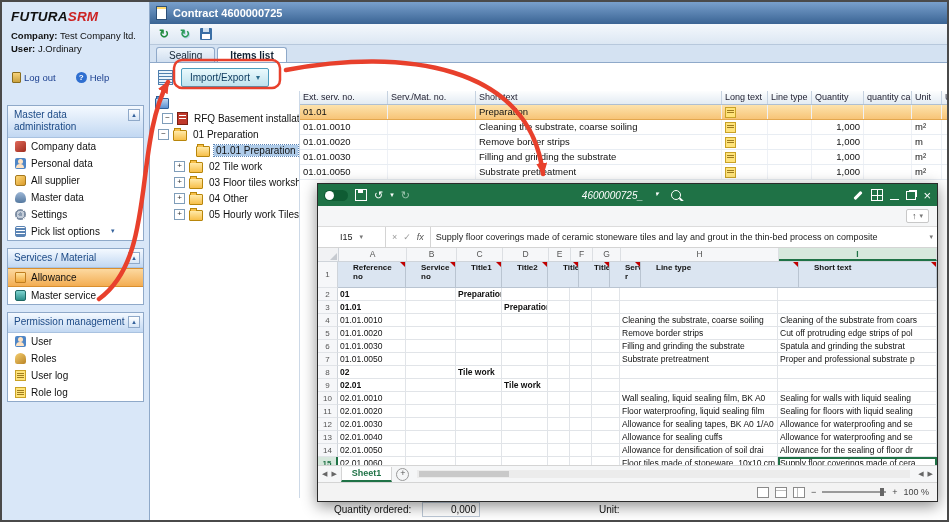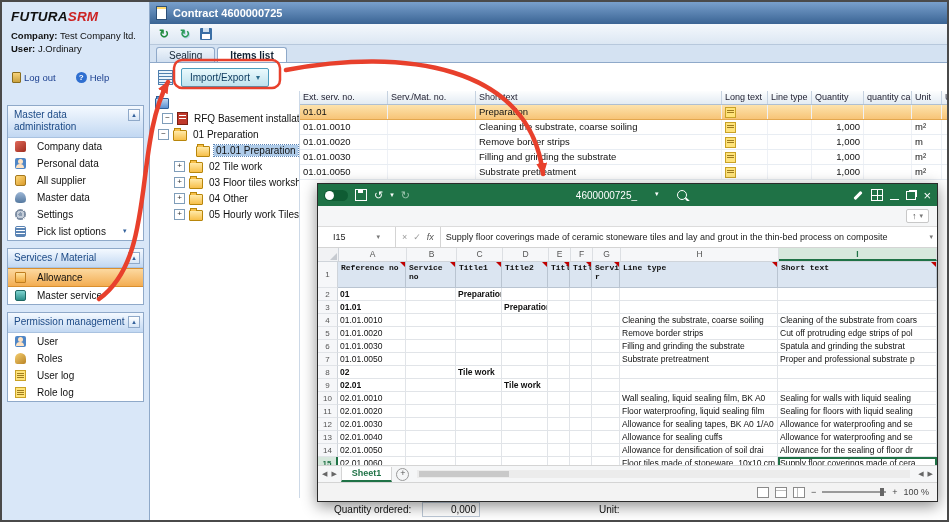--- a/index.html
+++ b/index.html
@@ -11,21 +11,21 @@
   .logo{padding:7px 9px 2px;font-style:italic;font-weight:bold;font-size:13.5px;letter-spacing:.2px;}
   .logo .accent{color:#cc2222;}
   .meta{padding:3px 9px 0;font-size:9.5px;line-height:1.4;}
   .linksrow{display:flex;gap:20px;padding:16px 10px 4px;font-size:9.5px;color:#1b3f8f;align-items:center;text-align:center;}
   .linkitem{display:flex;align-items:center;gap:3px;cursor:pointer;}
   .panels{margin-top:18px;}
   .panel{margin:7px 5px 0;border:1px solid #8fa9c9;background:#fff;}
   .phead{position:relative;background:linear-gradient(#f4f9ff,#c2d8f2);border-bottom:1px solid #a9c2e0;color:#1c4a86;font-size:10px;padding:3px 18px 3px 6px;line-height:1.25;}
   .pbtn{position:absolute;right:3px;top:3px;width:12px;height:12px;border:1px solid #8fa9c9;background:linear-gradient(#ffffff,#d8e6f6);box-sizing:border-box;}
   .pbtn::before{content:"▴";display:block;font-size:7px;line-height:10px;text-align:center;color:#35629c;}
-  .pitem{display:flex;align-items:center;gap:11px;padding:0 4px 0 7px;font-size:10px;height:17px;cursor:pointer;white-space:nowrap;overflow:hidden;}
+  .pitem{display:flex;align-items:center;gap:5px;padding:0 4px 0 7px;font-size:10px;height:17px;cursor:pointer;white-space:nowrap;overflow:hidden;}
   .pitem.sel{background:linear-gradient(#fcd9a0,#f3ad52);border-top:1px solid #d98f2e;border-bottom:1px solid #d98f2e;}
   .caret-s{margin-left:6px;font-size:7px;color:#35629c;}
   
   .ico{width:11px;height:11px;border-radius:2px;flex:none;display:inline-block;box-sizing:border-box;}
   .ico.door{width:9px;height:11px;background:linear-gradient(#f7d27a,#caa23f);border:1px solid #8a6d1f;border-radius:1px;}
   .ico.help{width:11px;height:11px;border-radius:50%;background:#2f6fd0;}
   .ico.help::before{content:"?";display:block;color:#fff;font-weight:bold;font-size:8px;line-height:11px;text-align:center;}
   .ico.company{background:linear-gradient(140deg,#e06a5a,#9e2b1e);}
   .ico.person{position:relative;background:#4f86c6;}
   .ico.person::before{content:"";position:absolute;left:3px;top:1px;width:5px;height:5px;border-radius:50%;background:#ffe3c2;}
@@ -85,57 +85,57 @@
   .notei{width:9px;height:9px;background:#ffe37a;border:1px solid #c9a227;position:relative;display:inline-block;}
   .notei::before{content:"";position:absolute;left:1px;right:1px;top:2px;height:1px;background:#a07d1d;box-shadow:0 2px 0 #a07d1d;}
   .mfooter{position:absolute;bottom:0;left:0;right:0;height:20px;font-size:10px;}
   .mfooter .lab1{position:absolute;left:184px;top:4px;text-align:center;}
   .mfooter .valbox{position:absolute;left:272px;top:2px;width:58px;text-align:right;border:1px solid #bcc8d6;background:#fff;padding:1px 3px;box-sizing:border-box;}
   .mfooter .lab2{position:absolute;left:449px;top:4px;}
   
   .excel{position:absolute;left:315px;top:181px;width:621px;height:319px;background:#fff;border:1px solid #2b2b2b;box-sizing:border-box;z-index:40;box-shadow:0 4px 14px rgba(0,0,0,.45);display:flex;flex-direction:column;}
   .xtitle{height:22px;background:#1f7246;display:flex;align-items:center;color:#fff;font-size:10px;padding:0 6px;gap:8px;flex:none;}
   .xt-left,.xt-right{display:flex;align-items:center;gap:7px;flex:none;}
-  .xt-center{flex:1;display:flex;justify-content:center;gap:18px;overflow:hidden;}
+  .xt-center{flex:1;display:flex;justify-content:center;gap:12px;overflow:hidden;font-style:italic;}
   .pill{width:24px;height:11px;border-radius:6px;background:#0f5c33;position:relative;display:inline-block;}
   .pill .knob{position:absolute;left:1px;top:1px;width:9px;height:9px;border-radius:50%;background:#fff;}
   .wsave{width:10px;height:10px;border:1px solid #fff;position:relative;}
   .wsave::before{content:"";position:absolute;top:0;left:2px;width:5px;height:3px;background:#fff;}
   .xundo,.xredo{font-size:11px;line-height:1;}
   .xredo{color:#9cc4ae;}
   .xcar{font-size:7px;}
   .xcar.g{color:#777;}
   .mag{width:8px;height:8px;border:1.5px solid #fff;border-radius:50%;position:relative;flex:none;}
   .mag::after{content:"";position:absolute;width:5px;height:1.5px;background:#fff;transform:rotate(45deg);right:-4px;bottom:-2px;}
   .penbox{width:12px;height:12px;position:relative;}
   .penbox::before{content:"";position:absolute;left:1px;top:5px;width:10px;height:3px;background:#fff;transform:rotate(-45deg);border-radius:1px;}
   .tblico{width:10px;height:10px;border:1px solid #fff;background:linear-gradient(#fff,#fff) 50% 50%/10px 1px no-repeat,linear-gradient(#fff,#fff) 50% 50%/1px 10px no-repeat;}
   .wmin{width:9px;height:8px;border-bottom:1px solid #fff;}
   .wrest{width:8px;height:7px;border:1px solid #fff;box-shadow:2px -2px 0 -1px #fff;}
   .wclose{font-size:13px;line-height:1;}
   .xribbon{height:20px;background:#f5f6f7;border-bottom:1px solid #dcdcdc;display:flex;align-items:center;justify-content:flex-end;padding:0 8px;gap:4px;flex:none;}
   .sharebtn{display:flex;align-items:center;gap:3px;border:1px solid #c8c8c8;background:#fff;border-radius:2px;padding:1px 5px;color:#555;font-size:9px;cursor:pointer;}
   .xformula{height:20px;background:#fff;border-bottom:1px solid #d4d4d4;display:flex;align-items:center;font-size:9px;color:#222;flex:none;}
-  .namebox{width:78px;flex:none;display:flex;align-items:center;justify-content:space-between;padding:0 15px;border-right:1px solid #d4d4d4;height:100%;box-sizing:border-box;}
+  .namebox{width:68px;flex:none;display:flex;align-items:center;justify-content:space-between;padding:0 22px;border-right:1px solid #d4d4d4;height:100%;box-sizing:border-box;}
   .fbtns{display:flex;align-items:center;gap:6px;padding:0 6px;border-right:1px solid #d4d4d4;height:100%;color:#9a9a9a;}
   .fbtns .fx{font-style:italic;color:#555;}
   .ftext{flex:1;padding:0 5px;white-space:nowrap;overflow:hidden;}
   .xgrid{flex:1;overflow:hidden;position:relative;background:#fff;}
   .xcolrow{display:flex;height:13px;border-bottom:1px solid #cfd4da;background:#f6f7f9;}
   .xcorner{width:20px;flex:none;border-right:1px solid #cfd4da;position:relative;background:#f1f2f4;}
   .xcorner::after{content:"";position:absolute;right:1px;bottom:1px;border-left:7px solid transparent;border-bottom:7px solid #c6cad0;}
   .xch{flex:none;border-right:1px solid #dcdfe3;font-size:8.5px;color:#555;text-align:center;line-height:13px;box-sizing:border-box;overflow:hidden;}
   .xch.sel-head{background:#d7e8dd;color:#1f7246;font-weight:bold;border-bottom:2px solid #1f7246;}
   .xrow{display:flex;height:13px;}
   .xrow.xhead{height:26px;}
   .xnum{width:20px;flex:none;border-right:1px solid #cfd4da;border-bottom:1px solid #e1e4e8;background:#f6f7f9;font-size:8px;color:#555;text-align:center;display:flex;align-items:center;justify-content:center;box-sizing:border-box;}
   .xnum.sel-head{background:#d7e8dd;color:#1f7246;font-weight:bold;border-right:2px solid #1f7246;}
   .xc{flex:none;border-right:1px solid #e1e4e8;border-bottom:1px solid #e1e4e8;font-size:8.5px;line-height:13px;padding:0 2px;white-space:nowrap;overflow:hidden;box-sizing:border-box;}
   .xc.c8,.xch.c8{flex:1;}
-  .xc.hcell{background:#dbe5f1;font-weight:bold;font-size:8px;line-height:1.15;white-space:normal;position:relative;padding:1px 3px;border-color:#b9c4d1;font-family:Liberation Mono, monospace;}
+  .xc.hcell{background:#dbe5f1;font-weight:bold;font-size:8px;line-height:1.15;white-space:normal;position:relative;padding:1px 15px;border-color:#b9c4d1;}
   .xc.hcell::after{content:"";position:absolute;top:0;right:0;border-left:5px solid transparent;border-top:5px solid #c00000;}
   .xrow.b .xc{font-weight:bold;}
   .xc.selcell{outline:2px solid #1f7246;outline-offset:-2px;}
   .xc.c0,.xch.c0{width:68px}.xc.c1,.xch.c1{width:50px}.xc.c2,.xch.c2{width:46px}.xc.c3,.xch.c3{width:46px}
   .xc.c4,.xch.c4{width:22px}.xc.c5,.xch.c5{width:22px}.xc.c6,.xch.c6{width:28px}.xc.c7,.xch.c7{width:158px}
   .xtabs{height:16px;border-top:1px solid #d4d4d4;background:#f5f6f7;display:flex;align-items:center;gap:4px;padding:0 4px;font-size:9px;flex:none;}
   .tnav{color:#666;font-size:7px;cursor:pointer;}
   .sheettab{background:#fff;color:#1f7246;font-weight:bold;border:1px solid #d4d4d4;border-top:none;border-bottom:2px solid #1f7246;padding:0 10px;line-height:13px;text-align:right;}
   .addsheet{width:11px;height:11px;border:1px solid #999;border-radius:50%;color:#555;font-size:9px;line-height:9px;text-align:center;cursor:pointer;}
   .hscroll{flex:1;height:8px;background:#ececec;margin:0 4px;position:relative;cursor:pointer;}

